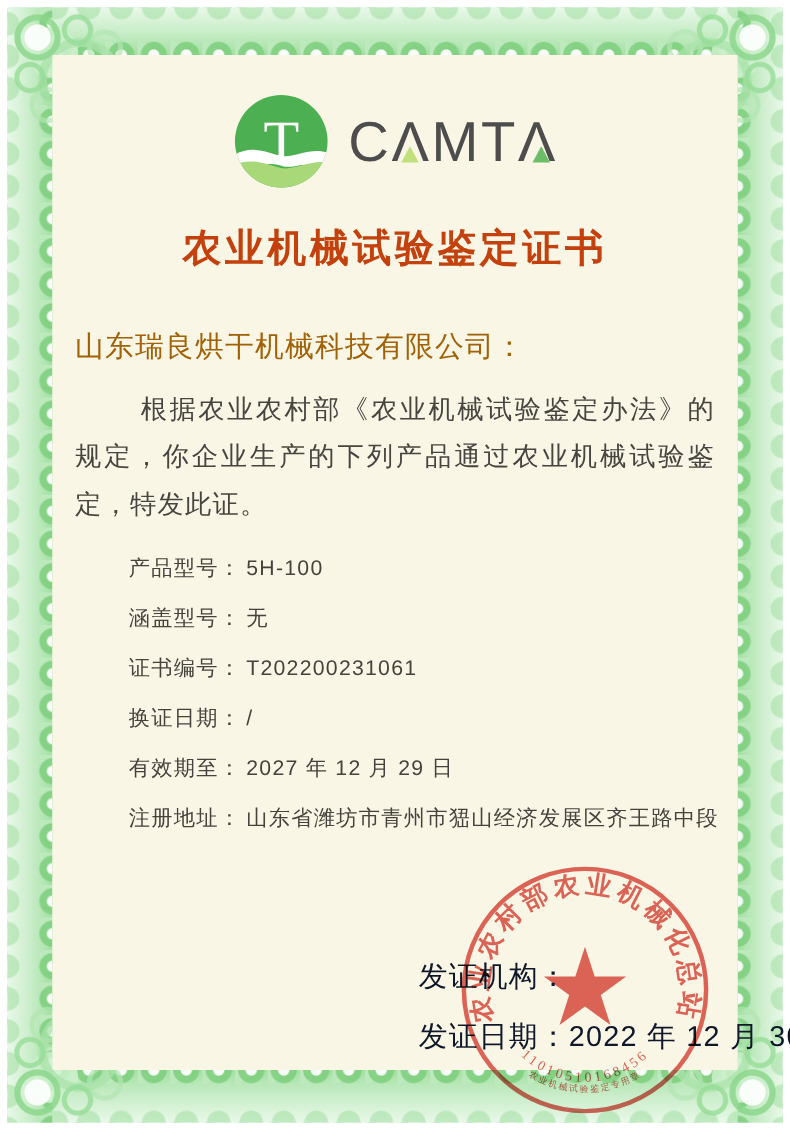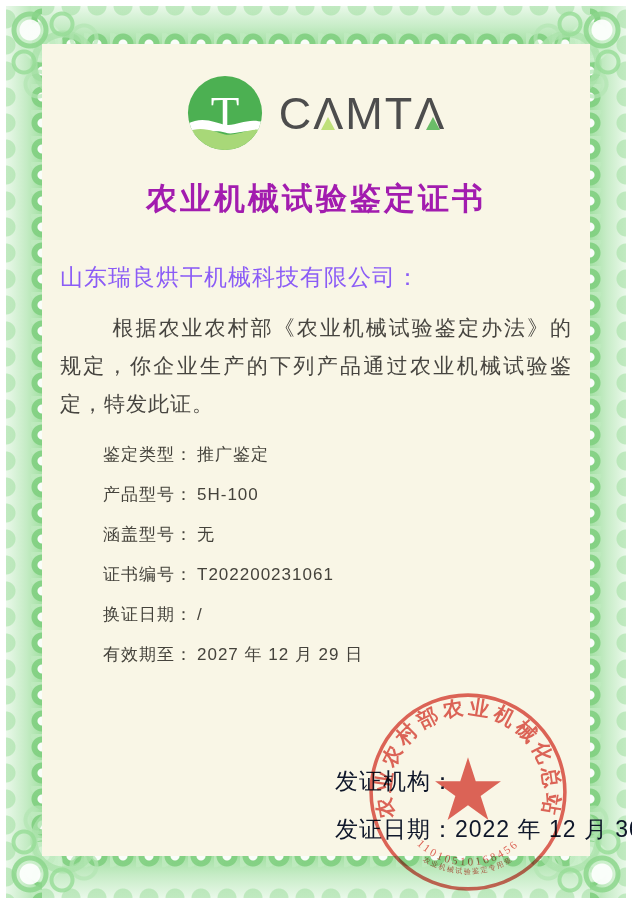--- a/index.html
+++ b/index.html
@@ -57,23 +57,23 @@
 
   
   .paper{position:absolute;left:42px;top:44px;right:42px;bottom:48px;background:#f9f6e6;padding:0 18px;box-sizing:border-box;}
 
   .logo-row{display:flex;justify-content:center;align-items:center;gap:15px;padding-top:30px;}
   .logo-word{font-size:45px;font-weight:normal;color:#4d4d4d;letter-spacing:2px;line-height:1;}
   .logo-word span{position:relative;display:inline-block;}
   .logo-word .acc1::after{content:"";position:absolute;left:8px;bottom:6px;border-left:7px solid transparent;border-right:7px solid transparent;border-bottom:13px solid #bfe07a;}
   .logo-word .acc2::after{content:"";position:absolute;left:12px;bottom:6px;border-left:7px solid transparent;border-right:7px solid transparent;border-bottom:13px solid #6bbd68;}
 
-  .cert-title{margin:26px 0 0 0;text-align:center;font-family:Liberation Serif, serif;font-size:31px;font-weight:bold;letter-spacing:3px;color:#a21caf;}
+  .cert-title{margin:26px 0 0 0;text-align:center;font-family:Liberation Serif, serif;font-size:31px;font-weight:bold;letter-spacing:3px;color:#c2410c;}
 
-  .addressee{margin-top:42px;font-size:23px;color:#8b5cf6;letter-spacing:1px;}
+  .addressee{margin-top:42px;font-size:23px;color:#a16207;letter-spacing:1px;}
   .statement{margin:16px 0 0 0;font-size:21px;line-height:38px;text-align:justify;text-indent:2.5em;color:#474540;letter-spacing:1px;}
 
   .fields{margin-top:20px;padding-left:43px;font-size:17px;color:#45433c;}
   .field-row{margin-bottom:17px;letter-spacing:1px;white-space:nowrap;}
   .field-row .f-label{margin-right:4px;}
 
   .footer{position:absolute;left:293px;top:722px;font-size:23px;color:#0f172a;letter-spacing:1px;}
   .footer .f-line{margin-bottom:17px;white-space:nowrap;}
 
   
@@ -115,26 +115,26 @@
       <div class="logo-word"><span>C</span><span class="acc1">Λ</span><span>M</span><span>T</span><span class="acc2">Λ</span></div>
     </div>
 
     <h1 class="cert-title">农业机械试验鉴定证书</h1>
 
     <div class="addressee">山东瑞良烘干机械科技有限公司：</div>
 
     <p class="statement">根据农业农村部《农业机械试验鉴定办法》的规定，你企业生产的下列产品通过农业机械试验鉴定，特发此证。</p>
 
     <div class="fields">
-      <div class="field-row"><span class="f-label">鉴定类型：</span><span class="f-value">推广鉴定</span></div>
       <div class="field-row"><span class="f-label">产品型号：</span><span class="f-value">5H-100</span></div>
       <div class="field-row"><span class="f-label">涵盖型号：</span><span class="f-value">无</span></div>
       <div class="field-row"><span class="f-label">证书编号：</span><span class="f-value">T202200231061</span></div>
       <div class="field-row"><span class="f-label">换证日期：</span><span class="f-value">/</span></div>
       <div class="field-row"><span class="f-label">有效期至：</span><span class="f-value">2027 年 12 月 29 日</span></div>
+      <div class="field-row"><span class="f-label">注册地址：</span><span class="f-value">山东省潍坊市青州市峱山经济发展区齐王路中段</span></div>
     </div>
 
     <div class="footer">
       <div class="f-line"><span>发证机构：</span></div>
       <div class="f-line"><span>发证日期：</span><span>2022 年 12 月 30 日</span></div>
     </div>
 
   </div>
 
   <svg class="seal" viewBox="0 0 200 200">

